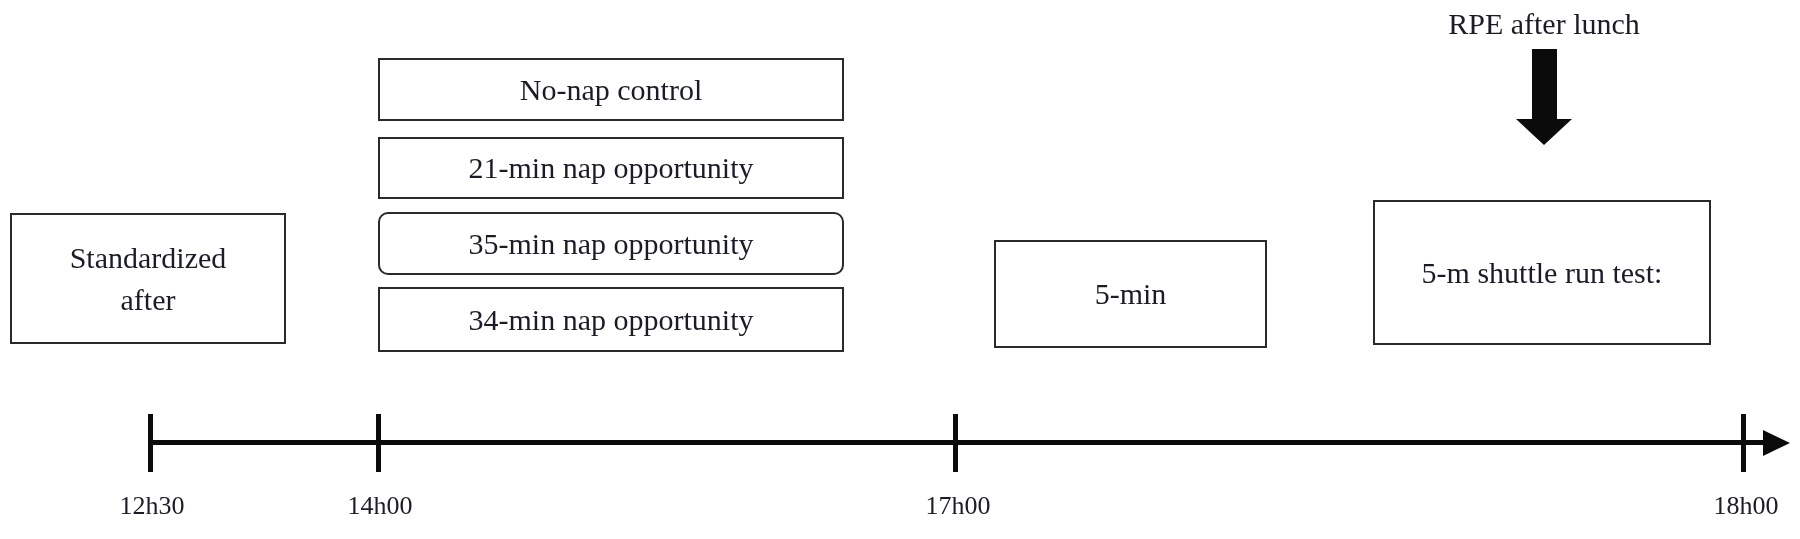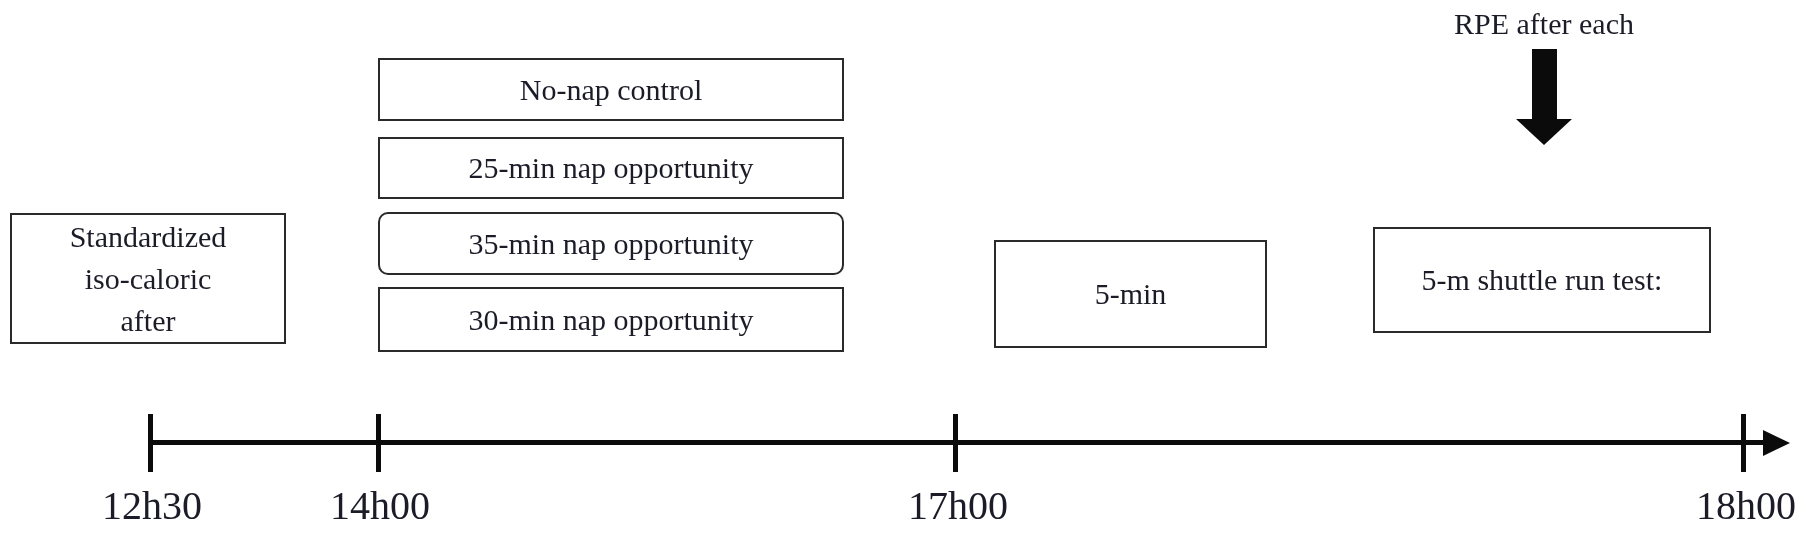--- a/index.html
+++ b/index.html
@@ -21,21 +21,21 @@
     text-align:right;
     font-size:30px;line-height:42px;
   }
   .lunch{left:10px;top:213px;width:276px;height:131px;}
   .nap{left:378px;width:466px;height:63px;}
   .nap0{top:58px;}
   .nap1{top:137px;height:62px;}
   .nap2{top:212px;border-radius:10px;}
   .nap3{top:287px;height:65px;}
   .warmup{left:994px;top:240px;width:273px;height:108px;}
-  .shuttle{left:1373px;top:200px;width:338px;height:106px;margin-top:27px;}
+  .shuttle{left:1373px;top:200px;width:338px;height:145px;}
 
   .rpe{
     position:absolute;left:1374px;top:2px;width:340px;
     display:flex;flex-direction:column;align-items:center;
   }
   .rpe-text{font-size:30px;line-height:44px;text-align:center;}
   .rpe-text span{display:block;}
   .down-arrow{margin-top:3px;display:flex;flex-direction:column;align-items:center;}
   .down-arrow .shaft{width:25px;height:70px;background:#0b0b0b;}
   .down-arrow .head{
@@ -52,62 +52,61 @@
     border-bottom:13px solid transparent;
     border-left:27px solid #0b0b0b;
   }
   .tick{position:absolute;top:414px;width:5px;height:58px;background:#0b0b0b;}
   .tick.t0{left:148px;}
   .tick.t1{left:376px;}
   .tick.t2{left:953px;}
   .tick.t3{left:1741px;}
   .tick-label{
     position:absolute;top:489px;width:140px;
-    text-align:center;font-size:40px;line-height:34px;
+    text-align:center;font-size:26px;line-height:34px;
   }
   .tick-label.l0{left:82px;}
   .tick-label.l1{left:310px;}
   .tick-label.l2{left:888px;}
   .tick-label.l3{left:1676px;}
 </style>
 </head>
 <body>
 
 <div class="stage">
 
   <div class="box lunch">
     <span>Standardized</span>
-    <span>iso-caloric</span>
     <span>after</span>
   </div>
 
   <div class="box nap nap0">
     <span>No-nap control</span>
   </div>
   <div class="box nap nap1">
-    <span>25-min nap opportunity</span>
+    <span>21-min nap opportunity</span>
   </div>
   <div class="box nap nap2">
     <span>35-min nap opportunity</span>
   </div>
   <div class="box nap nap3">
-    <span>30-min nap opportunity</span>
+    <span>34-min nap opportunity</span>
   </div>
 
   <div class="box warmup">
     <span>5-min</span>
   </div>
 
   <div class="box shuttle">
     <span>5-m shuttle run test:</span>
   </div>
 
   <div class="rpe">
     <div class="rpe-text">
-      <span>RPE after each</span>
+      <span>RPE after lunch</span>
     </div>
     <div class="down-arrow">
       <div class="shaft"></div>
       <div class="head"></div>
     </div>
   </div>
 
   <div>
     <div class="tl-line"></div>
     <div class="tl-head"></div>

